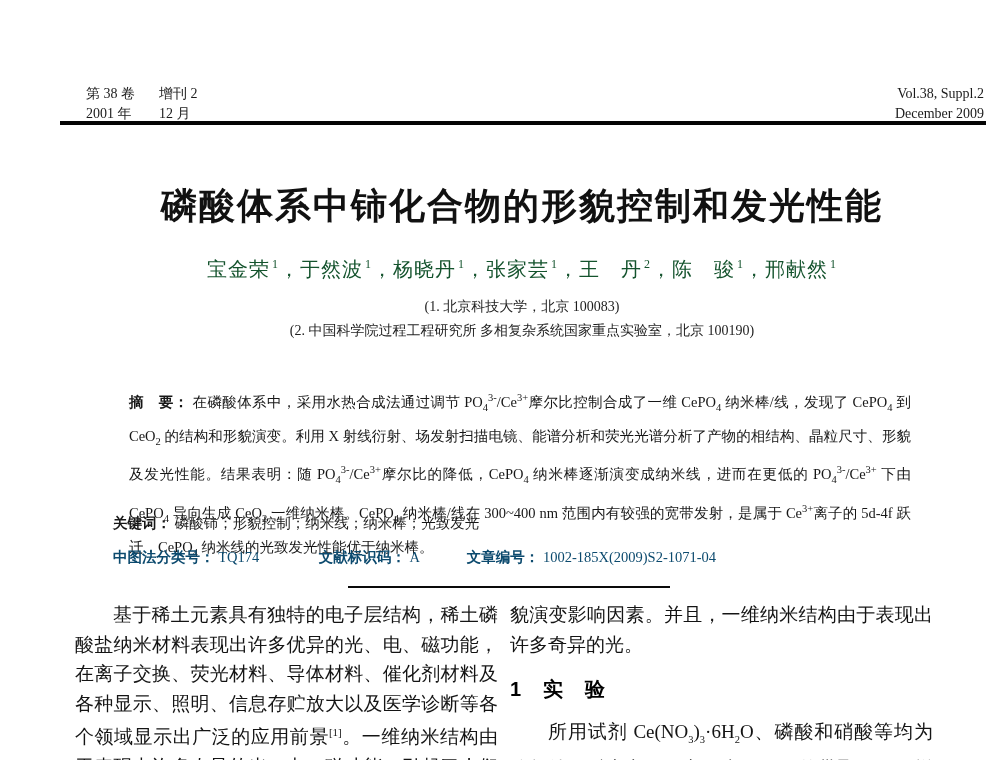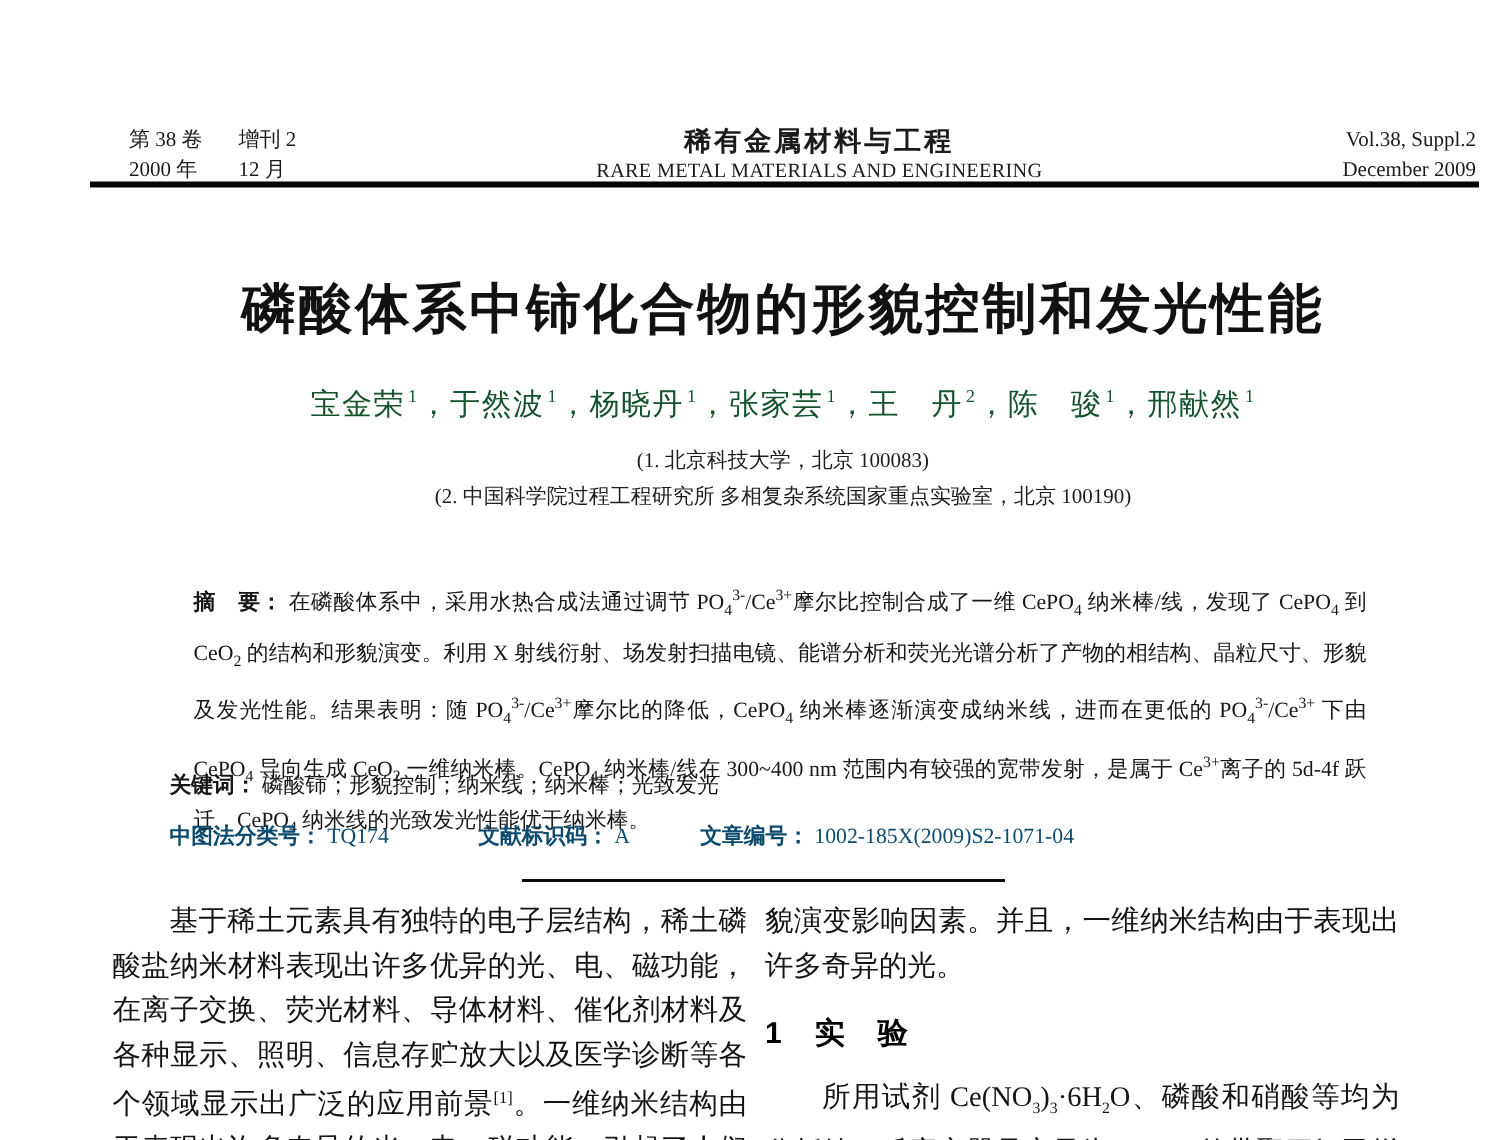--- a/index.html
+++ b/index.html
@@ -89,26 +89,22 @@
 </style>
 </head>
 <body>
 
 <div class="page">
 
   <div class="header">
     <div class="hdr-left">
       <span>第 38 卷</span>
       <span>增刊 2</span>
-      <span>2000 年</span>
+      <span>2001 年</span>
       <span>12 月</span>
-    </div>
-    <div class="hdr-center">
-      <div class="journal-cn">稀有金属材料与工程</div>
-      <div class="journal-en">RARE METAL MATERIALS AND ENGINEERING</div>
     </div>
     <div class="hdr-right">
       <div>Vol.38, Suppl.2</div>
       <div>December 2009</div>
     </div>
   </div>
 
   <div class="rule"></div>
 
   <h1 class="title">磷酸体系中铈化合物的形貌控制和发光性能</h1>

